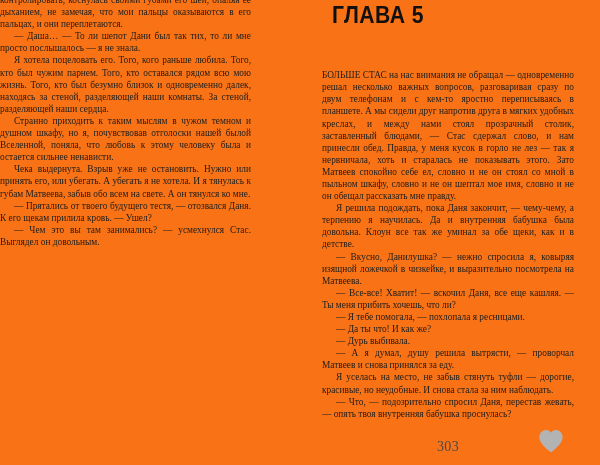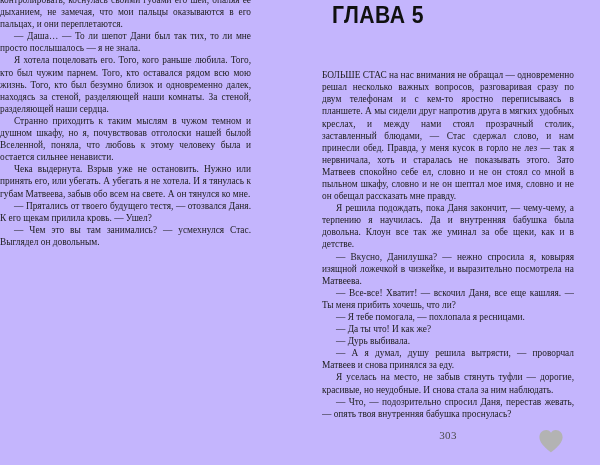--- a/index.html
+++ b/index.html
@@ -12,21 +12,21 @@
     height: 465px;
     overflow: hidden;
     font-family: "Liberation Serif", "DejaVu Serif", serif;
     color: #1c1c1c;
   }
 
   .spread {
     position: relative;
     width: 600px;
     height: 465px;
-    background: #c4b5fd;
+    background: #f97316;
   }
 
   
   .page-left {
     position: absolute;
     left: 0px;
     top: -6px;
     width: 251px;
     height: 350px;
     overflow: hidden;
@@ -93,23 +93,23 @@
   }
 
   .chapter-gap {
     height: 42px;
   }
 
   .folio {
     position: absolute;
     left: 0;
     right: 0;
-    bottom: 24px;
+    bottom: 10px;
     text-align: center;
-    font-size: 11px;
+    font-size: 14px;
     color: #4a4a4a;
     letter-spacing: 0.4px;
   }
 
   .heart-ornament {
     position: absolute;
     right: 10px;
     bottom: 12px;
     width: 26px;
     height: 24px;

